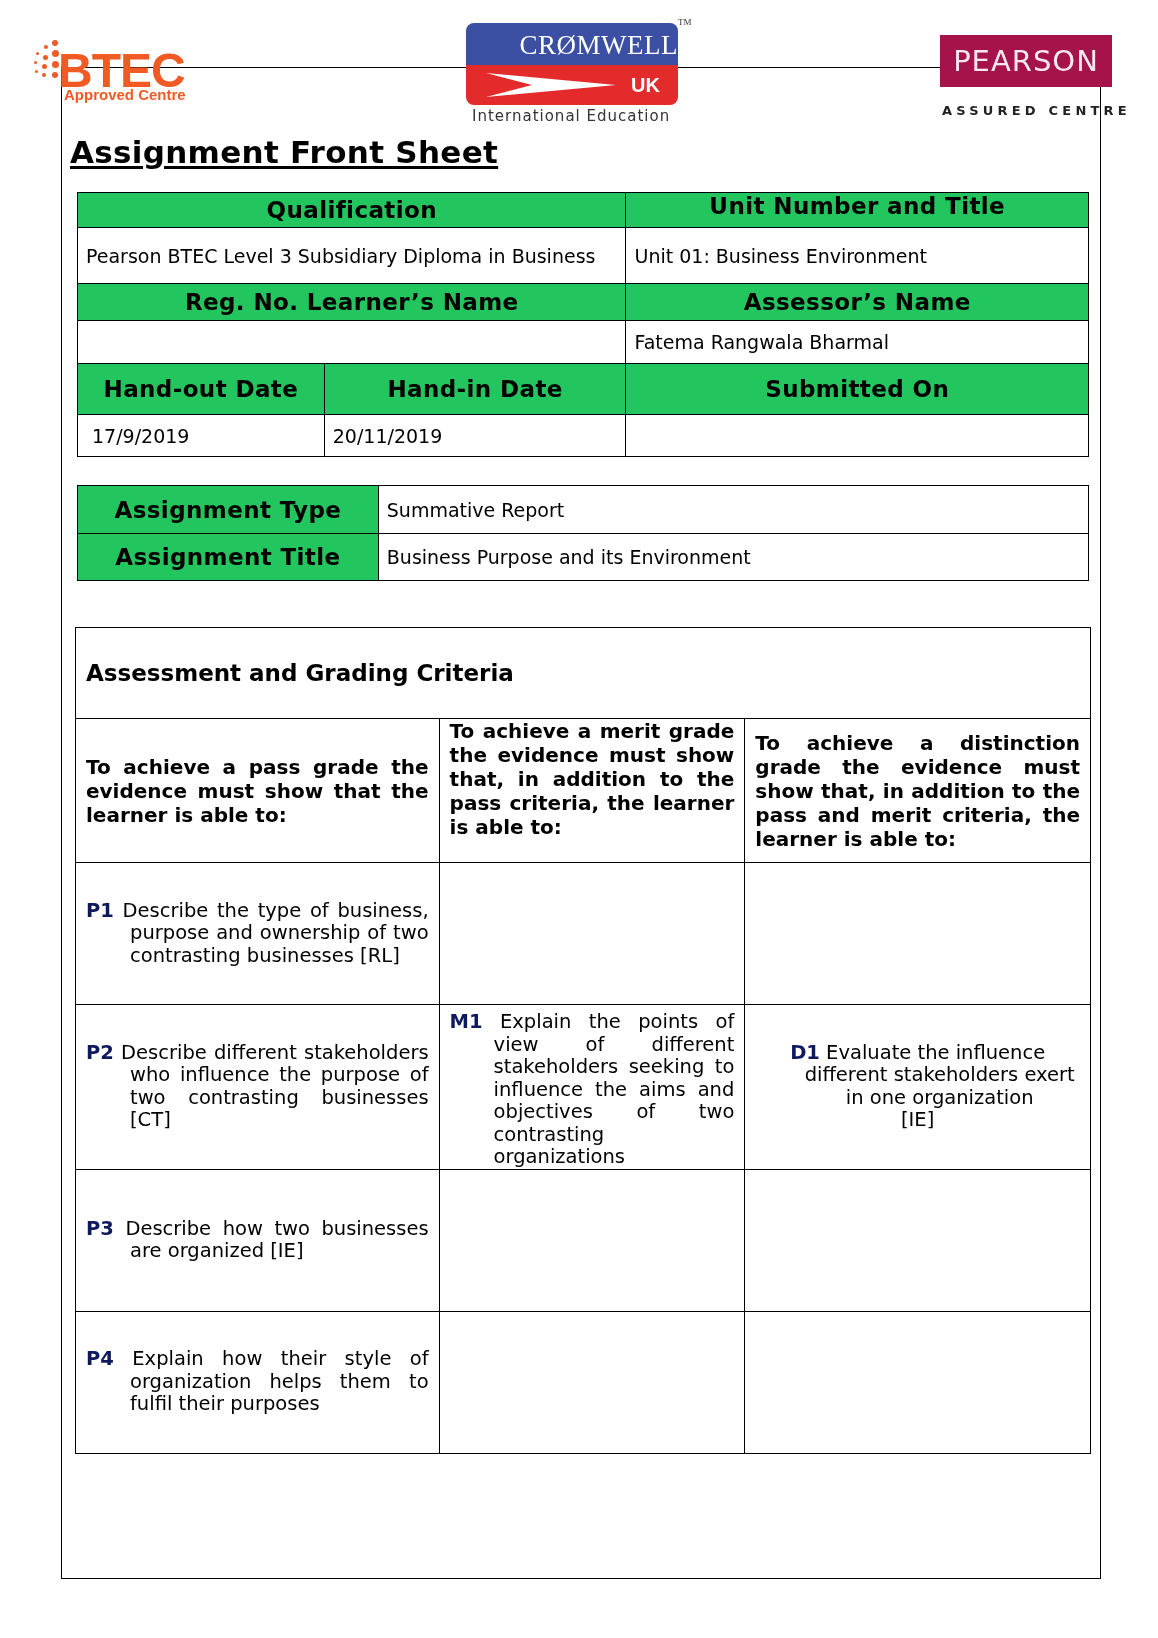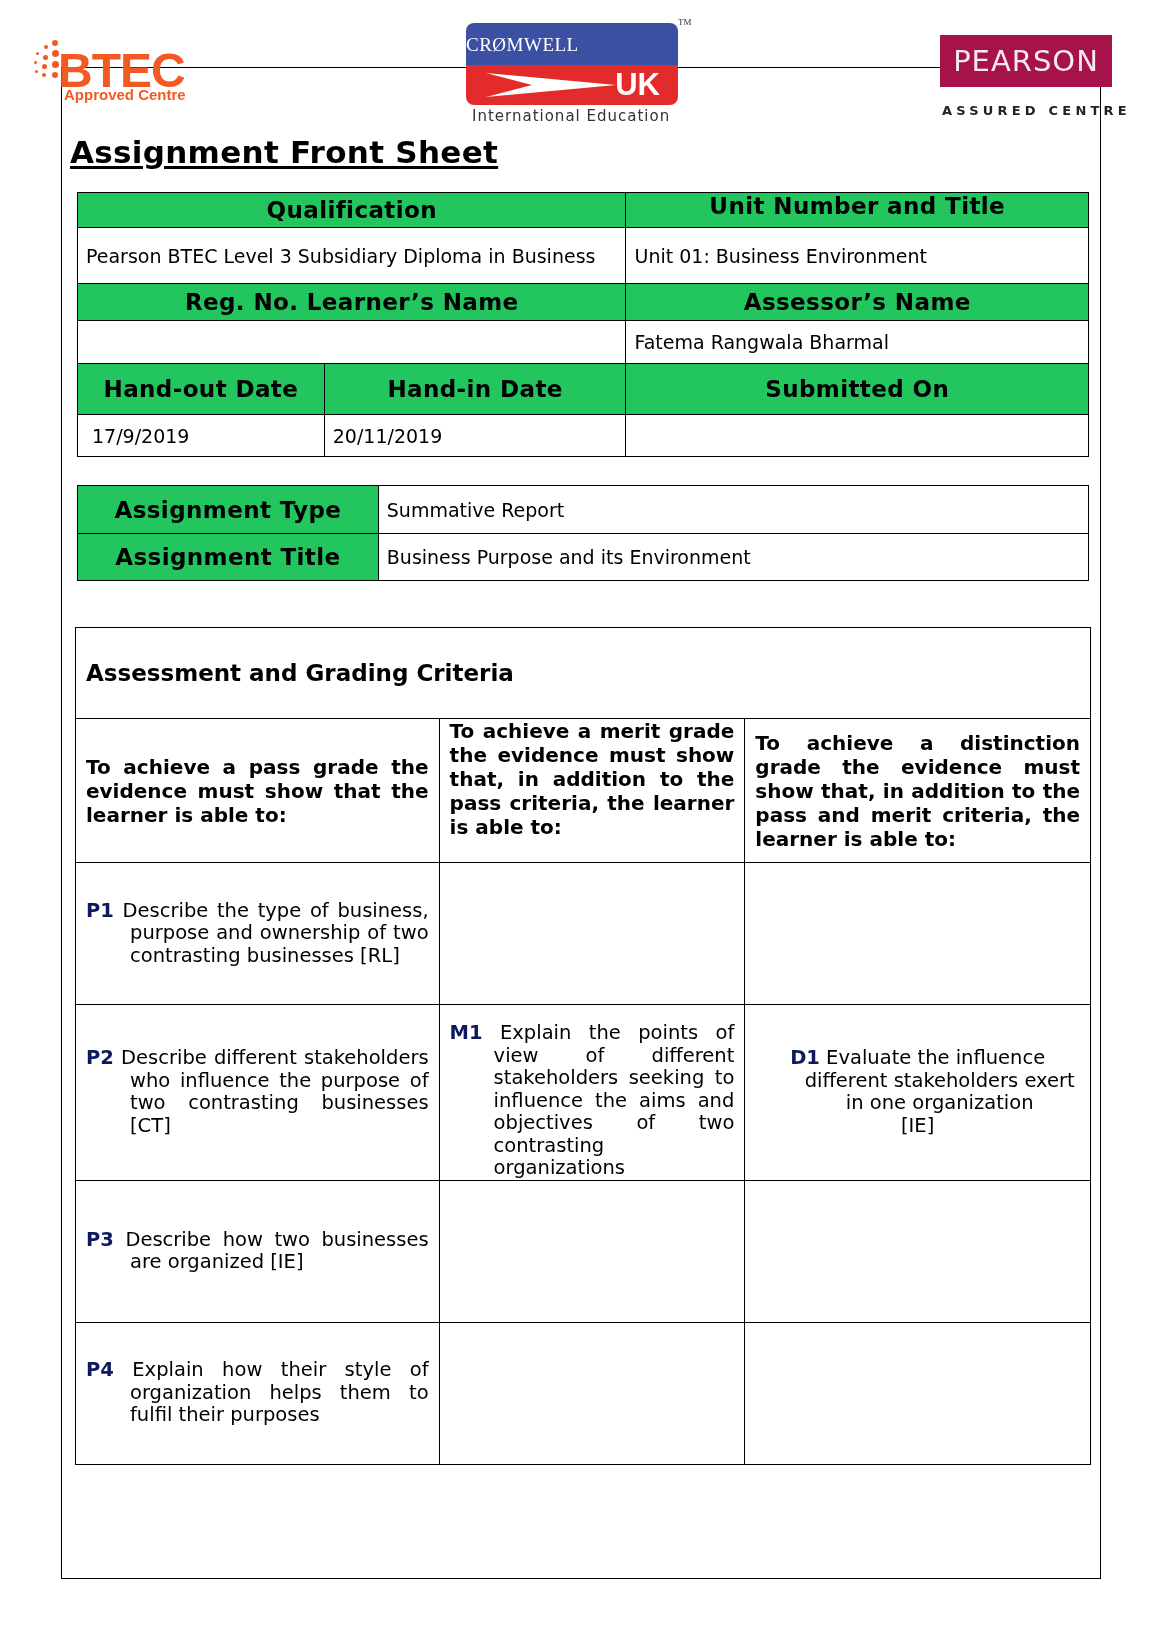--- a/index.html
+++ b/index.html
@@ -14,23 +14,23 @@
   .btec { position:absolute; left:30px; top:36px; width:170px; height:72px; }
   .btec .dots { position:absolute; left:0; top:4px; width:32px; height:40px; }
   .btec .dot { position:absolute; border-radius:50%; background:#f15a22; }
   .btec .word { position:absolute; left:28px; top:-4px; font-family:"Liberation Sans", sans-serif;
                 font-weight:bold; font-size:48px; color:#f15a22; letter-spacing:-1px; line-height:56px;margin-top:11px; }
   .btec .sub { position:absolute; left:34px; top:50px; font-family:"Liberation Sans", sans-serif;
                font-weight:bold; font-size:15px; color:#f15a22; white-space:nowrap; }
 
   .cromwell { position:absolute; left:466px; top:23px; width:212px; height:82px; border-radius:8px; overflow:hidden; }
   .cromwell .top { position:absolute; left:0; top:0; width:100%; height:58px; background:#3b4fa3;
-                   color:#fff; font-family:"Liberation Serif", serif; font-size:19px; text-align:left; line-height:44px; letter-spacing:0.5px; }
+                   color:#fff; font-family:"Liberation Serif", serif; font-size:27px; text-align:right; line-height:44px; letter-spacing:0.5px; }
   .cromwell .bot { position:absolute; left:0; top:42px; width:100%; height:40px; background:#e32b2b; }
-  .cromwell .uk { position:absolute; right:18px; top:2px; color:#fff; font-family:"Liberation Sans", sans-serif; font-weight:bold; font-size:31px; line-height:36px; }
+  .cromwell .uk { position:absolute; right:18px; top:2px; color:#fff; font-family:"Liberation Sans", sans-serif; font-weight:bold; font-size:20px; line-height:36px; }
   .cromwell svg { position:absolute; left:20px; top:6px; }
   .cromwell-sub { position:absolute; left:472px; top:107px; font-family:"DejaVu Sans", sans-serif; font-size:15px; color:#333; letter-spacing:1px; white-space:nowrap; height:14px; overflow:hidden; }
   .tm { position:absolute; left:678px; top:17px; font-size:9px; font-family:"Liberation Serif", serif; color:#333; }
 
   .pearson { position:absolute; left:940px; top:35px; width:172px; height:52px; background:#a6124a;
              color:#f8e9ef; font-family:"DejaVu Sans", sans-serif; font-size:29px; text-align:center; line-height:52px; letter-spacing:1px; }
   .pearson-sub { position:absolute; left:942px; top:103px; font-family:"DejaVu Sans", sans-serif; font-weight:bold; font-size:13px; letter-spacing:4.2px; color:#222; white-space:nowrap; }
 
   .title { position:absolute; left:70px; top:134px; font-size:31px; font-weight:bold; text-decoration:underline; text-underline-offset:3px; letter-spacing:0.3px; }
 
@@ -163,21 +163,21 @@
     <td class="crit">
           <span class="ind"><span class="code">P1</span> <span>Describe the type of business, purpose and ownership of two contrasting businesses [RL]</span></span>
         </td>
     <td class="crit"></td>
     <td class="crit"></td>
   </tr>
   <tr style="height:143px">
     <td class="crit">
           <span class="ind"><span class="code">P2</span> <span>Describe different stakeholders who influence the purpose of two contrasting businesses [CT]</span></span>
         </td>
-    <td class="crit" style="vertical-align:top;padding-top:17px">
+    <td class="crit" style="vertical-align:top;padding-top:6px">
           <span class="ind"><span class="code">M1</span> <span>Explain the points of view of different stakeholders seeking to influence the aims and objectives of two contrasting organizations</span></span>
         </td>
     <td class="crit" style="text-align:center"><span class="ind"><span class="code">D1</span> <span>Evaluate the influence different stakeholders exert in one organization</span></span><span>[IE]</span></td>
   </tr>
   <tr style="height:142px">
     <td class="crit">
           <span class="ind"><span class="code">P3</span> <span>Describe how two businesses are organized [IE]</span></span>
         </td>
     <td class="crit"></td>
     <td class="crit"></td>

